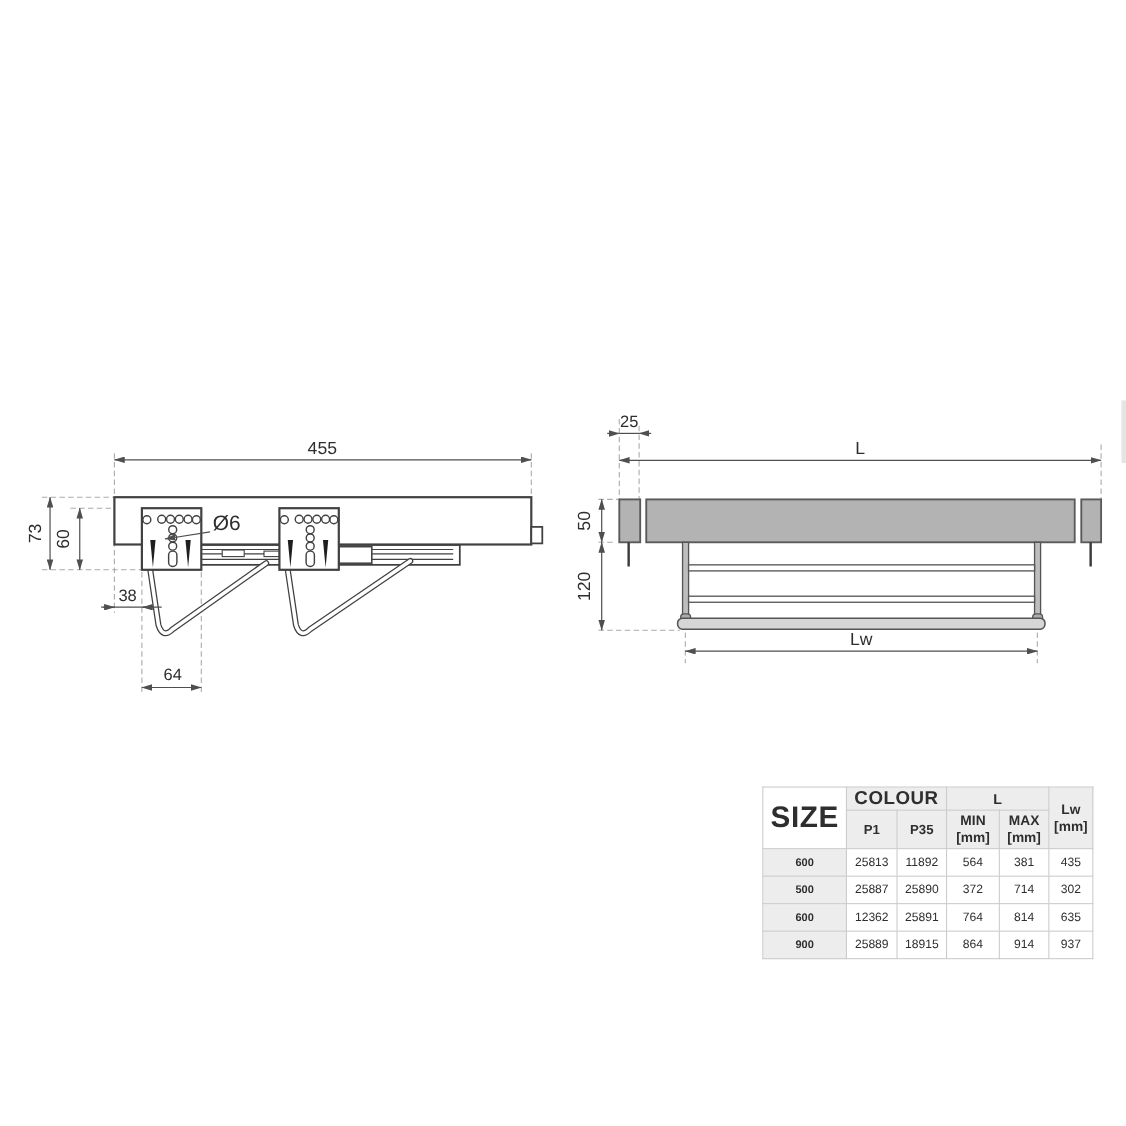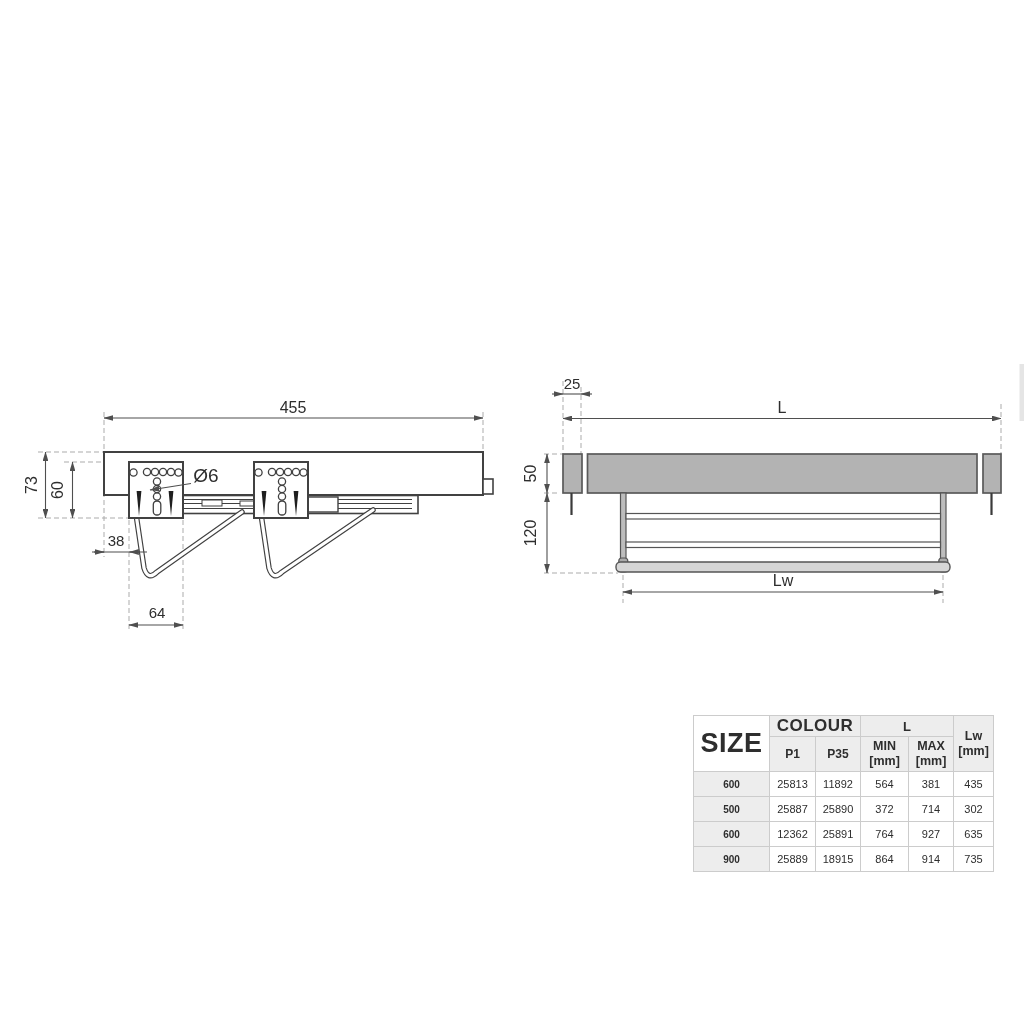--- a/index.html
+++ b/index.html
@@ -226,28 +226,28 @@
         <td class="val">25890</td>
         <td class="val">372</td>
         <td class="val">714</td>
         <td class="val">302</td>
       </tr>
       <tr class="dr">
         <td class="szcol">600</td>
         <td class="val">12362</td>
         <td class="val">25891</td>
         <td class="val">764</td>
-        <td class="val">927</td>
+        <td class="val">814</td>
         <td class="val">635</td>
       </tr>
       <tr class="dr">
         <td class="szcol">900</td>
         <td class="val">25889</td>
         <td class="val">18915</td>
         <td class="val">864</td>
         <td class="val">914</td>
-        <td class="val">735</td>
+        <td class="val">937</td>
       </tr>
     </tbody>
   </table>
 </div>
 
 </div>
 
 </body></html>

